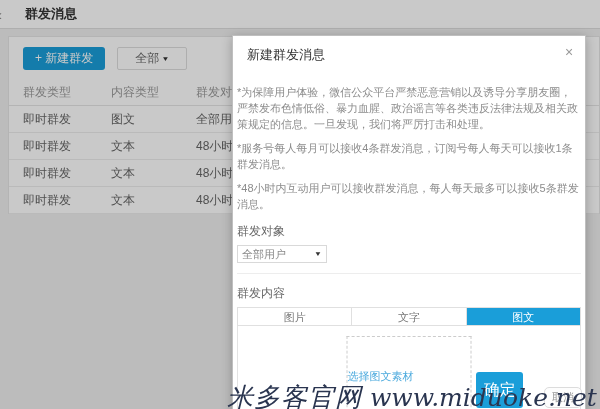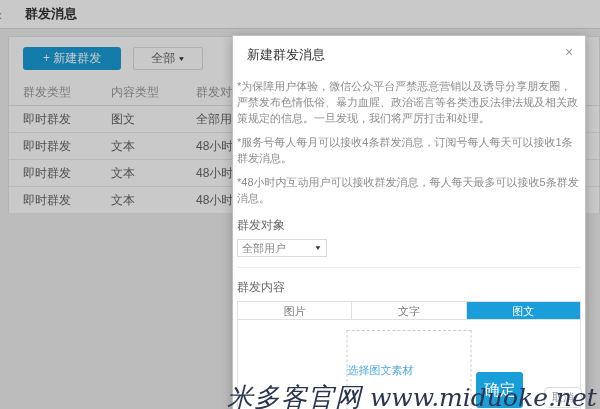--- a/index.html
+++ b/index.html
@@ -20,21 +20,21 @@
   .back-icon { color:#888; font-size:15px; margin-left:-3px; width:20px; }
   .topbar-title { color:#333; font-size:13px; font-weight:bold; margin-left:8px; }
 
   .card {
     position:absolute; left:8px; top:36px; right:0; height:178px;
     background:#ffffff; border:1px solid #e5e5e5;
   }
   .toolbar { position:absolute; left:14px; top:10px; display:flex; align-items:center; }
   .btn-new {
     background:#1a9ed9; color:#fff; font-size:12px; border:none;
-    border-radius:3px; height:23px; padding:0 20px; line-height:23px;
+    border-radius:3px; height:23px; padding:0 12px; line-height:23px;
   }
   .filter-select {
     margin-left:12px; width:70px; height:23px; background:#fff;
     border:1px solid #ddd; border-radius:2px; display:flex;
     align-items:center; justify-content:space-between; padding:0 17px;
     color:#666; font-size:12px;
   }
   .caret { font-size:8px; color:#333; transform:scaleY(.8); }
 
   .bg-table { position:absolute; left:0; top:42px; right:0; }
@@ -160,21 +160,21 @@
 
 <div class="modal">
 
   <div class="modal-header">
     <span class="modal-title">新建群发消息</span>
     <span class="modal-close">×</span>
   </div>
 
   <div class="modal-body">
 
-    <p class="notice" style="margin-top:4px">*为保障用户体验，微信公众平台严禁恶意营销以及诱导分享朋友圈，严禁发布色情低俗、暴力血腥、政治谣言等各类违反法律法规及相关政策规定的信息。一旦发现，我们将严厉打击和处理。</p>
+    <p class="notice" style="margin-top:10px">*为保障用户体验，微信公众平台严禁恶意营销以及诱导分享朋友圈，严禁发布色情低俗、暴力血腥、政治谣言等各类违反法律法规及相关政策规定的信息。一旦发现，我们将严厉打击和处理。</p>
     <p class="notice">*服务号每人每月可以接收4条群发消息，订阅号每人每天可以接收1条群发消息。</p>
     <p class="notice">*48小时内互动用户可以接收群发消息，每人每天最多可以接收5条群发消息。</p>
 
     <div class="field-label">群发对象</div>
     <div class="modal-select">
       <span>全部用户</span>
       <span class="caret">▼</span>
     </div>
 
     <div class="section-divider"></div>

